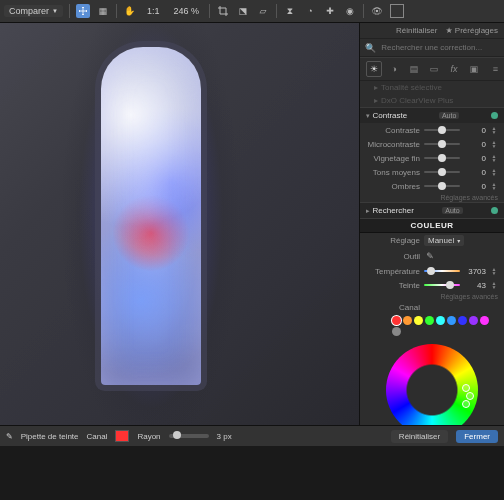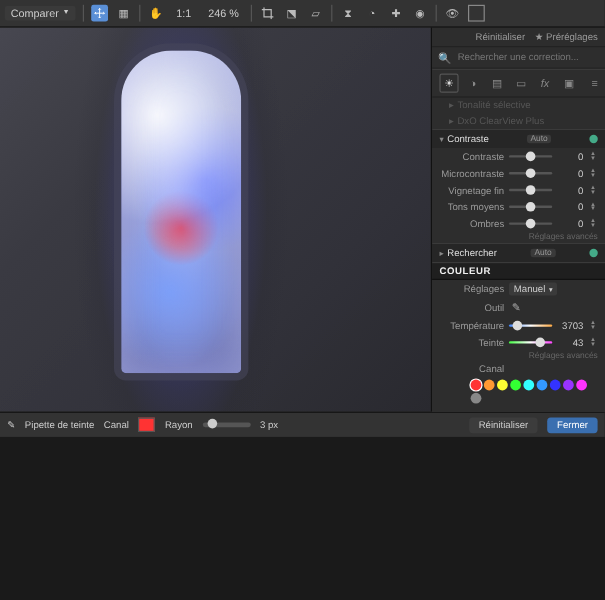--- a/index.html
+++ b/index.html
@@ -1,16 +1,16 @@
 <!DOCTYPE html>
 <html><head>
 <meta charset="utf-8">
 <style>
 html,body{margin:0;padding:0;background:#1a1a1a;font-family:-apple-system,BlinkMacSystemFont,"Segoe UI",sans-serif;font-size:9px;color:#aaa;overflow:hidden;width:504px;height:500px}
-.app{display:flex;flex-direction:column;width:504px;height:364px;background:#2a2a2a}
+.app{display:flex;flex-direction:column;width:504px;height:446px;background:#2a2a2a}
 .toolbar{display:flex;align-items:center;height:22px;background:#333;border-bottom:1px solid #111;padding:0 4px;gap:6px}
 .toolbar .dropdown-btn{display:flex;align-items:center;gap:3px;padding:1px 5px;color:#ccc;background:#3a3a3a;border-radius:2px}
 .toolbar .sep{width:1px;height:14px;background:#555}
 .tb-icon{width:14px;height:14px;display:flex;align-items:center;justify-content:center;color:#bbb}
 .tb-icon.active{background:#5a8fd6;color:#fff;border-radius:2px}
 .zoom{color:#ccc;padding:0 4px}
 .sq{width:12px;height:12px;border:1px solid #888}
 .spacer{flex:1}
 .main{display:flex;flex:1;min-height:0}
 .canvas{flex:1;background:#222;position:relative;overflow:hidden}
@@ -43,21 +43,21 @@
 .row{display:flex;align-items:center;padding:2px 6px 2px 6px;gap:4px}
 .row .lbl{width:54px;text-align:right;color:#999;font-size:8px;flex-shrink:0}
 .slider{flex:1;height:10px;position:relative;display:flex;align-items:center}
 .track{position:absolute;left:0;right:0;height:2px;background:#555;border-radius:1px}
 .track.grad-wb{background:linear-gradient(90deg,#48f,#fff,#fa4)}
 .track.grad-tint{background:linear-gradient(90deg,#4f4,#fff,#f4f)}
 .thumb{position:absolute;width:8px;height:8px;background:#ddd;border-radius:50%;top:1px;transform:translateX(-50%)}
 .val{width:22px;text-align:right;color:#ccc;font-size:8px;flex-shrink:0}
 .stepper{width:8px;display:flex;flex-direction:column;gap:0;flex-shrink:0}
 .stepper span{font-size:5px;line-height:4px;color:#888;text-align:center}
-.divider-label{background:#1f1f1f;color:#eee;text-align:left;padding:2px 6px;font-size:8px;letter-spacing:0.5px;border-top:1px solid #3a3a3a;border-bottom:1px solid #111;font-weight:600}
+.divider-label{background:#1f1f1f;color:#eee;text-align:center;padding:2px 6px;font-size:8px;letter-spacing:0.5px;border-top:1px solid #3a3a3a;border-bottom:1px solid #111;font-weight:600}
 .dropdown-inline{background:#3a3a3a;color:#ccc;padding:1px 4px;border-radius:2px;font-size:8px;display:inline-flex;align-items:center;gap:3px}
 .eyedrop{width:12px;height:12px;display:flex;align-items:center;justify-content:center}
 .colordots{display:flex;gap:2px;padding:2px 6px 2px 32px;align-items:center;flex-wrap:wrap}
 .cd{width:9px;height:9px;border-radius:50%}
 .cd.sel{box-shadow:0 0 0 1px #fff}
 .wheel-wrap{display:flex;justify-content:center;padding:6px 0}
 .wheel{width:92px;height:92px;border-radius:50%;position:relative;background:conic-gradient(red,#ff8000,yellow,#80ff00,lime,#00ff80,cyan,#0080ff,blue,#8000ff,magenta,#ff0080,red)}
 .wheel::after{content:"";position:absolute;inset:16px;border-radius:50%;background:radial-gradient(circle,#2d2d2d 0%,#2d2d2d 58%,transparent 62%)}
 .wheel-arrow{position:absolute;left:44%;top:44%;color:#5af;font-size:11px;transform:rotate(35deg)}
 .wheel-dot{position:absolute;width:6px;height:6px;border:1px solid #fff;border-radius:50%;background:rgba(255,255,255,0.2)}
@@ -220,21 +220,21 @@
    <div class="section-title">
     <span class="chev">▸</span>
           <span>Rechercher</span>
     <span class="auto-pill">Auto</span>
     <span class="sw"></span>
    </div>
 
    <div class="divider-label">COULEUR</div>
 
    <div class="row">
-    <span class="lbl">Réglages</span>
+    <span class="lbl">Réglage</span>
     <span class="dropdown-inline">
             <span>Manuel</span> 
             <span style="font-size:6px">▾</span>
           </span>
    </div>
    <div class="row">
     <span class="lbl">Outil</span>
     <span class="eyedrop">✎</span>
    </div>
    <div class="row">

